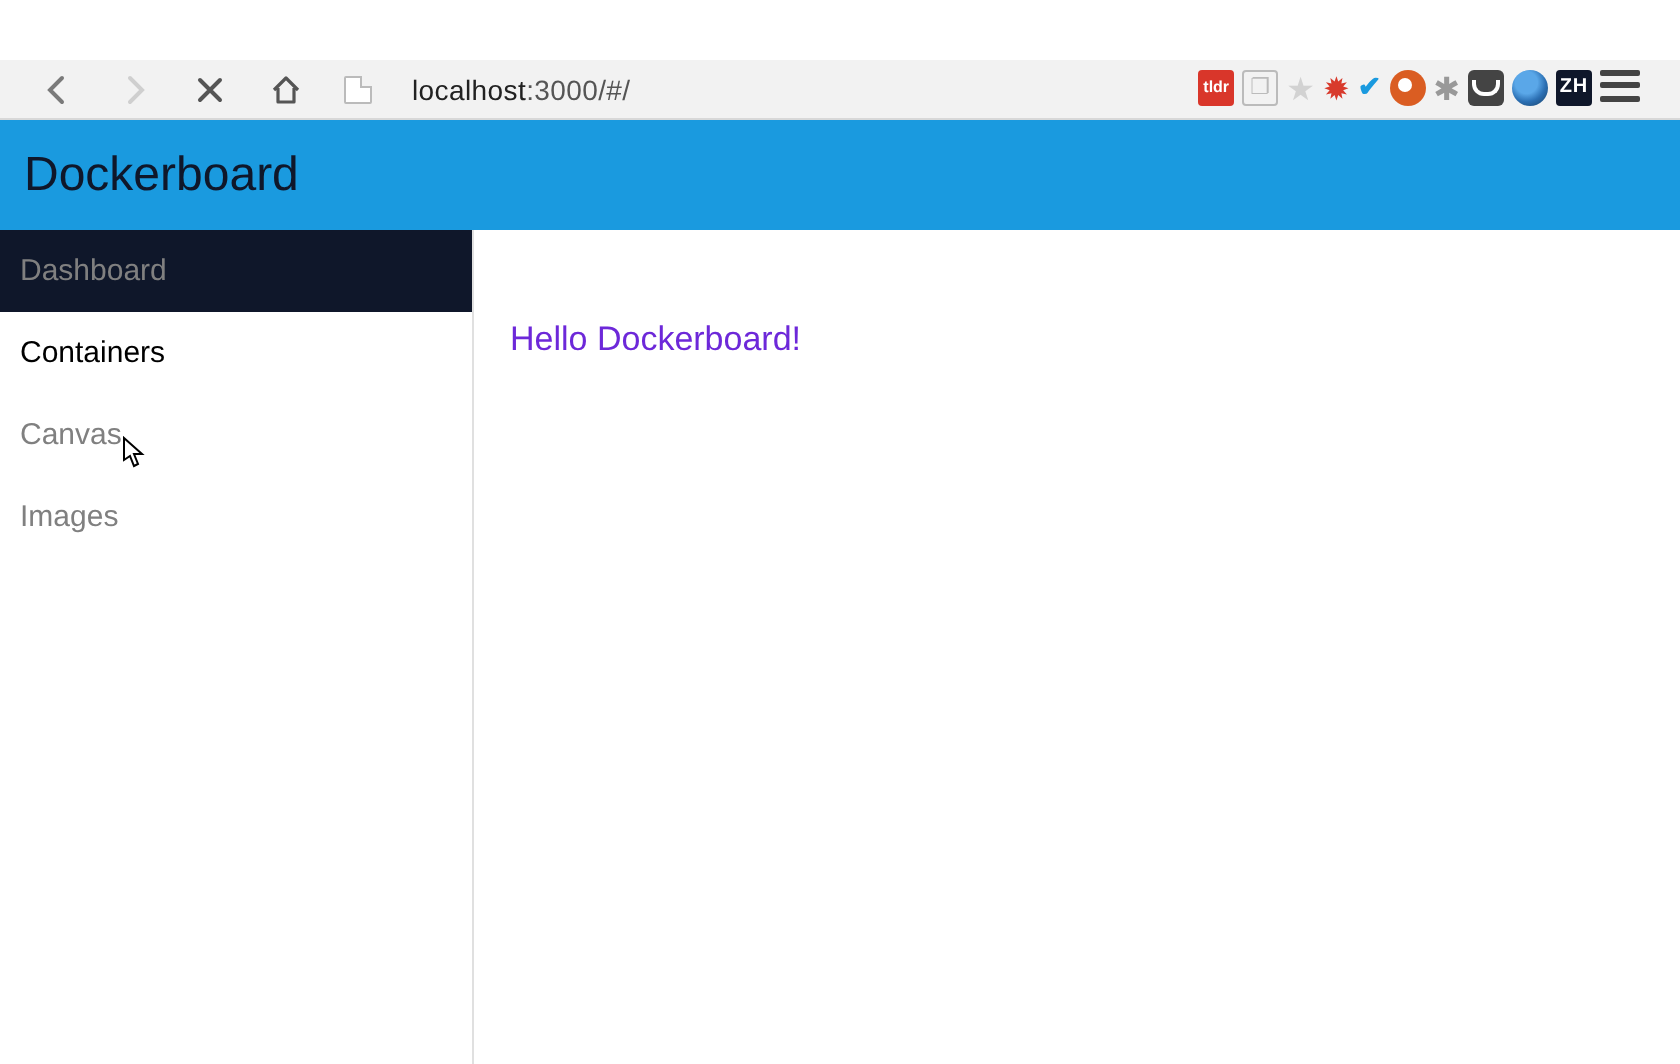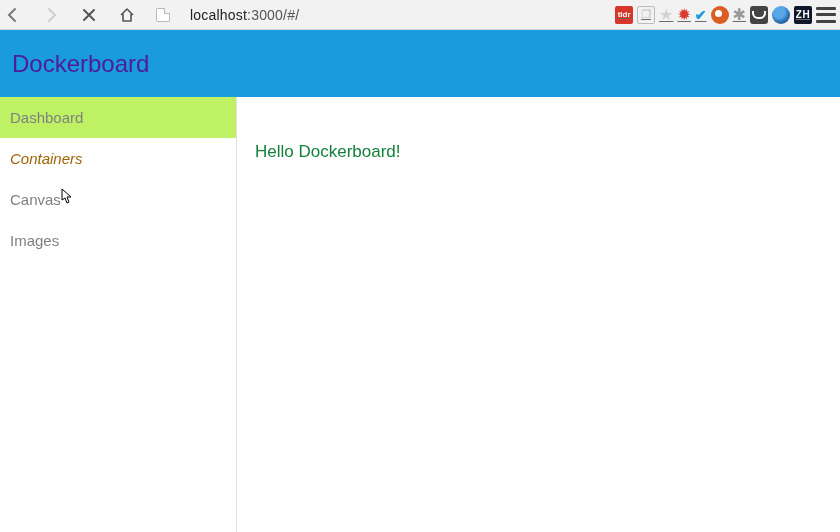--- a/index.html
+++ b/index.html
@@ -1,52 +1,52 @@
 <!DOCTYPE html>
 <html><head>
   <meta charset="utf-8">
   <style>
     * { margin:0; padding:0; box-sizing:border-box; font-family:"Helvetica Neue",Helvetica,Arial,sans-serif; }
     body { width:840px; height:532px; background:#fff; display:flex; flex-direction:column; }
 
     
-    .browser-bar { height:30px; background:#f2f2f2; border-bottom:1px solid #d8d8d8; display:flex; align-items:center; padding:0 4px; gap:20px; color:#6b6b6b; font-size:14px; }
+    .browser-bar { height:30px; background:#f2f2f2; border-bottom:1px solid #d8d8d8; display:flex; align-items:center; padding:0 20px; gap:20px; color:#6b6b6b; font-size:14px;margin-top:30px; }
     .nav-btn { width:18px; height:18px; display:flex; align-items:center; justify-content:center; color:#777; }
     .nav-btn.disabled { color:#c8c8c8; }
     .page-icon { width:14px; height:14px; border:1px solid #bbb; background:#fff; border-radius:1px; position:relative; }
     .page-icon::after { content:""; position:absolute; top:-1px; right:-1px; width:5px; height:5px; background:#f2f2f2; border-left:1px solid #bbb; border-bottom:1px solid #bbb; }
     .url { flex:1; color:#555; font-size:14px; letter-spacing:.2px; }
     .url .bold { color:#222; }
-    .ext-row { display:flex; align-items:center; gap:4px;text-decoration:underline; }
+    .ext-row { display:flex; gap:4px; }
     .ext { width:18px; height:18px; border-radius:2px; display:flex; align-items:center; justify-content:center; font-size:9px; font-weight:bold; color:#fff; }
     .tldr { background:#d9362a; font-size:8px; }
     .plus { width:18px;height:18px; border:1px solid #bbb; color:#bbb; display:flex;align-items:center;justify-content:center;font-size:11px;border-radius:2px;}
     .star { color:#d2d2d2; font-size:16px; }
     .bug { color:#d83a2c; font-size:16px; }
     .vcheck { color:#1a9adf; font-size:14px; font-weight:bold; }
     .duck { width:18px;height:18px;border-radius:50%; background:#da5d22; position:relative; }
     .duck::after{content:"";position:absolute;left:4px;top:4px;width:7px;height:7px;border-radius:50%;background:#fff;}
     .spinner { color:#999; font-size:16px; }
     .pocket { width:18px;height:18px;border-radius:3px;background:#444;display:flex;align-items:center;justify-content:center;}
     .pocket::after{content:"";width:10px;height:6px;border:2px solid #fff;border-top:none;border-radius:0 0 6px 6px;}
     .circle { width:18px;height:18px;border-radius:50%; background:radial-gradient(circle at 40% 35%, #5aa7e8 0 35%, #2b6fb3 60%, #173c5e 100%); }
     .zh { background:#0f172a; font-size:10px; letter-spacing:.5px; }
     .menu { width:20px; height:16px; display:flex; flex-direction:column; justify-content:space-between; }
     .menu span { height:3px; background:#444; border-radius:1px; }
 
     
-    .app-header { height:67px; background:#1a9adf; color:#4c1d95; display:flex; align-items:center; padding-left:12px; font-size:24px; font-weight:300; }
+    .app-header { height:55px; background:#1a9adf; color:#0f172a; display:flex; align-items:center; padding-left:12px; font-size:24px; font-weight:300; }
 
     
     .app-body { flex:1; display:flex; }
     .sidebar { width:237px; border-right:1px solid #e0e0e0; }
     .side-item { padding:12px 10px; font-size:15px; color:#808080; }
-    .side-item.active { background:#bef264; }
-    .side-item.hover { color:#a16207;font-style:italic; }
-    .content { flex:1; padding:45px 18px; font-size:17px; color:#15803d; }
+    .side-item.active { background:#0f172a; }
+    .side-item.hover { color:#000000; }
+    .content { flex:1; padding:45px 18px; font-size:17px; color:#6d28d9; }
 
     
     .cursor { position:absolute; left:57px; top:158px; font-size:13px; color:#111; pointer-events:none; }
     .app-wrap { position:relative; flex:1; display:flex; flex-direction:column; }
   </style>
 </head>
 <body>
 
 <div class="browser-bar">
   <span class="nav-btn">

